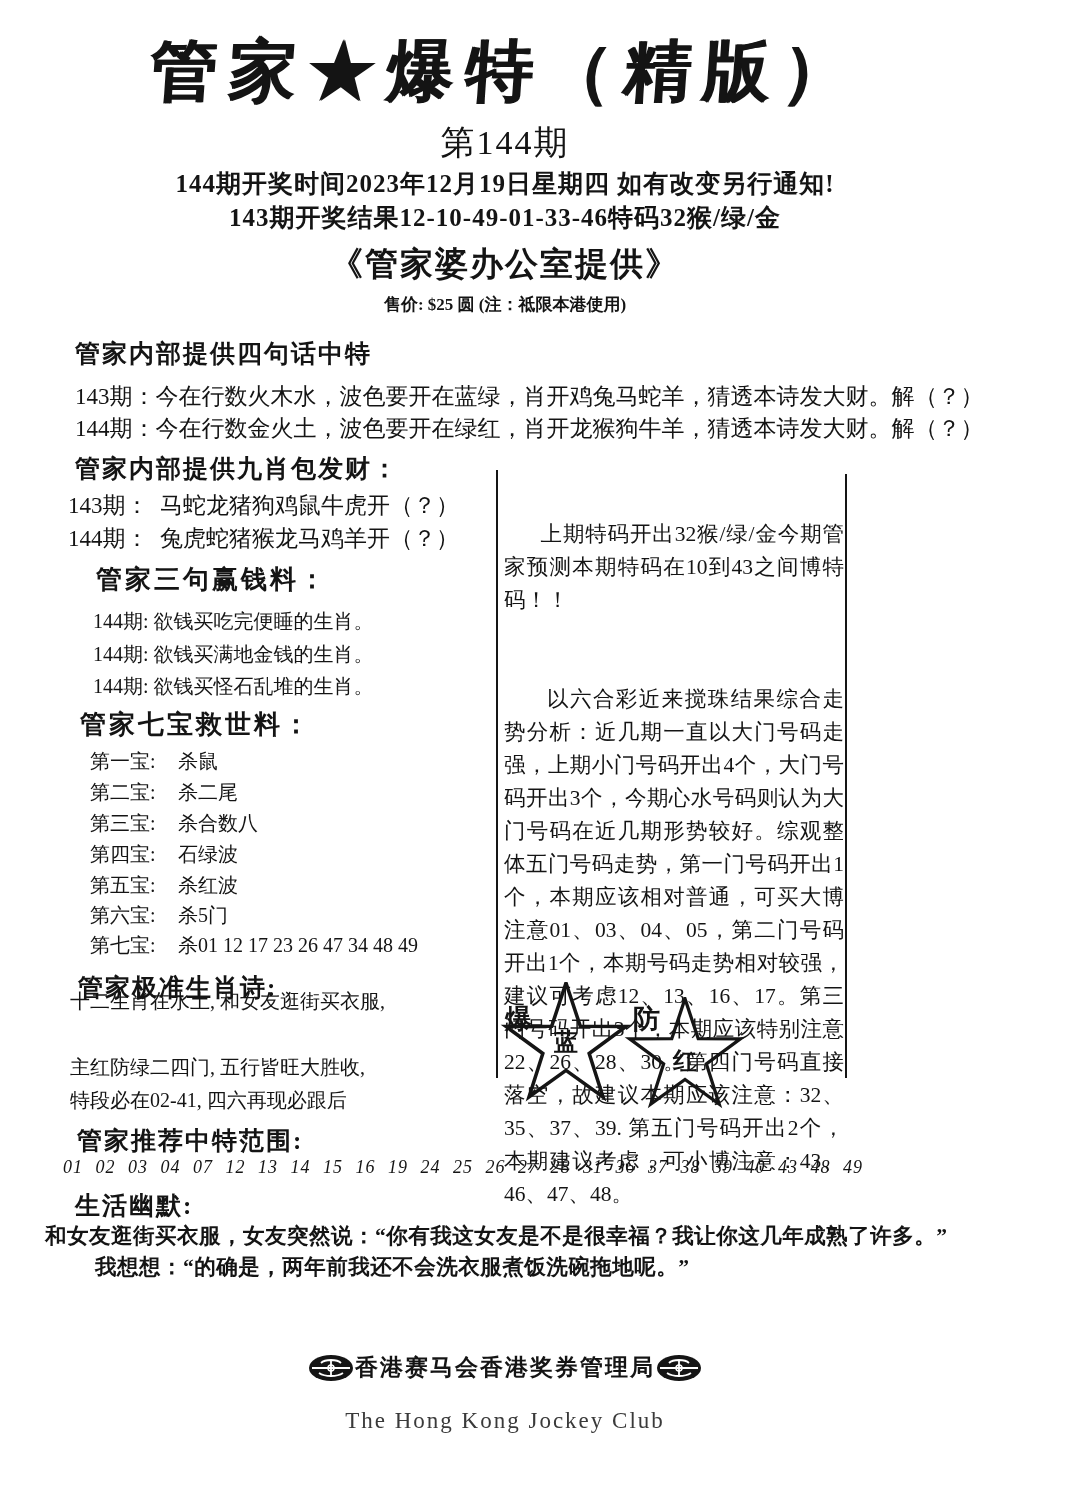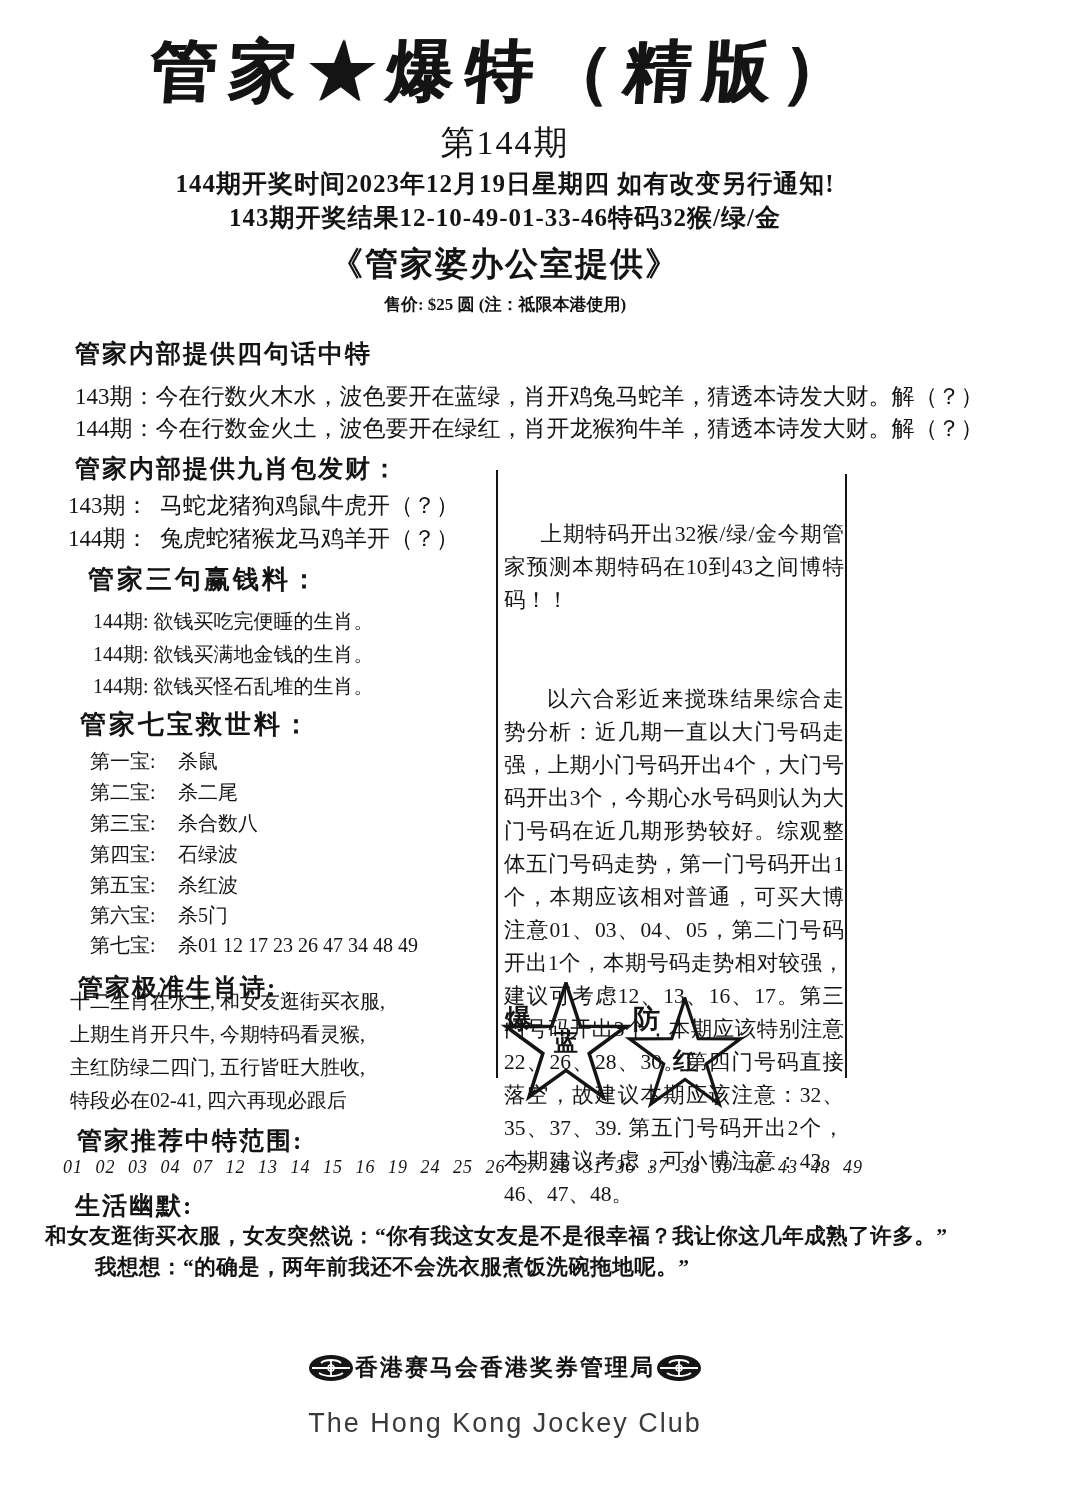--- a/index.html
+++ b/index.html
@@ -41,21 +41,21 @@
   }
   .star-label{position:absolute;font-size:27px;font-weight:bold;}
   .numbers{font-size:18px;letter-spacing:1px;word-spacing:7px;font-style:italic;}
   .humor-line{font-size:21.5px;font-weight:bold;letter-spacing:0.5px;}
   .footer-row{
     top:1352px;left:0;width:1010px;display:flex;align-items:center;
     justify-content:center;
   }
   .footer-org{font-size:23px;font-weight:bold;letter-spacing:2px;}
   .footer-en{
-    top:1408px;font-size:27px;font-family:Liberation Sans, sans-serif;
+    top:1408px;font-size:23px;font-family:Liberation Serif, serif;
     color:#3a3a3a;letter-spacing:2px;
   }
 </style>
 </head>
 <body>
 
 <div class="page">
 
   <div class="abs ctr masthead">管家★爆特（精版）</div>
   <div class="abs ctr issue">第144期</div>
@@ -65,37 +65,36 @@
   <div class="abs ctr price">售价: $25 圆 (注：祗限本港使用)</div>
 
   <div class="abs h-sec" style="top:337px;left:75px;">管家内部提供四句话中特</div>
   <div class="abs body23" style="top:381px;left:75px;">143期：今在行数火木水，波色要开在蓝绿，肖开鸡兔马蛇羊，猜透本诗发大财。解（？）</div>
   <div class="abs body23" style="top:413px;left:75px;">144期：今在行数金火土，波色要开在绿红，肖开龙猴狗牛羊，猜透本诗发大财。解（？）</div>
 
   <div class="abs h-sec" style="top:452px;left:75px;">管家内部提供九肖包发财：</div>
   <div class="abs body23" style="top:490px;left:68px;">143期：  马蛇龙猪狗鸡鼠牛虎开（？）</div>
   <div class="abs body23" style="top:523px;left:68px;">144期：  兔虎蛇猪猴龙马鸡羊开（？）</div>
 
-  <div class="abs h-sec2" style="top:562px;left:88px;">管家三句赢钱料：</div>
+  <div class="abs h-sec2" style="top:562px;left:96px;">管家三句赢钱料：</div>
   <div class="abs body20" style="top:608px;left:93px;">144期: 欲钱买吃完便睡的生肖。</div>
   <div class="abs body20" style="top:641px;left:93px;">144期: 欲钱买满地金钱的生肖。</div>
   <div class="abs body20" style="top:673px;left:93px;">144期: 欲钱买怪石乱堆的生肖。</div>
 
   <div class="abs h-sec2" style="top:707px;left:80px;">管家七宝救世料：</div>
   <div class="treasure-row" style="top:748px;"><span class="treasure-label">第一宝:</span><span>杀鼠</span></div>
   <div class="treasure-row" style="top:779px;"><span class="treasure-label">第二宝:</span><span>杀二尾</span></div>
   <div class="treasure-row" style="top:810px;"><span class="treasure-label">第三宝:</span><span>杀合数八</span></div>
   <div class="treasure-row" style="top:841px;"><span class="treasure-label">第四宝:</span><span>石绿波</span></div>
   <div class="treasure-row" style="top:872px;"><span class="treasure-label">第五宝:</span><span>杀红波</span></div>
   <div class="treasure-row" style="top:902px;"><span class="treasure-label">第六宝:</span><span>杀5门</span></div>
   <div class="treasure-row" style="top:932px;"><span class="treasure-label">第七宝:</span><span>杀01 12 17 23 26 47 34 48 49</span></div>
 
   <div class="abs h-sec" style="top:955px;left:78px;margin-top:16px;">管家极准生肖诗:</div>
   <div class="abs body20" style="top:988px;left:70px;">十二生肖在水土, 和女友逛街买衣服,</div>
-  <div class="abs body20" style="top:1021px;left:70px;">上期生肖开只牛, 今期特码看灵猴,</div>
   <div class="abs body20" style="top:1054px;left:70px;">主红防绿二四门, 五行皆旺大胜收,</div>
   <div class="abs body20" style="top:1087px;left:70px;">特段必在02-41, 四六再现必跟后</div>
 
   <div class="vline" style="left:496px;top:470px;height:608px;"></div>
   <div class="vline" style="left:845px;top:474px;height:604px;"></div>
 
   <div class="abs rightcol">
     <p class="p1">上期特码开出32猴/绿/金今期管家预测本期特码在10到43之间博特码！！</p>
     <p class="p2">以六合彩近来搅珠结果综合走势分析：近几期一直以大门号码走强，上期小门号码开出4个，大门号码开出3个，今期心水号码则认为大门号码在近几期形势较好。综观整体五门号码走势，第一门号码开出1个，本期应该相对普通，可买大博注意01、03、04、05，第二门号码开出1个，本期号码走势相对较强，建议可考虑12、13、16、17。第三门号码开出3个，本期应该特别注意22、26、28、30。第四门号码直接落空，故建议本期应该注意：32、35、37、39. 第五门号码开出2个，本期建议考虑，可小博注意：43、46、47、48。</p>
   </div>

